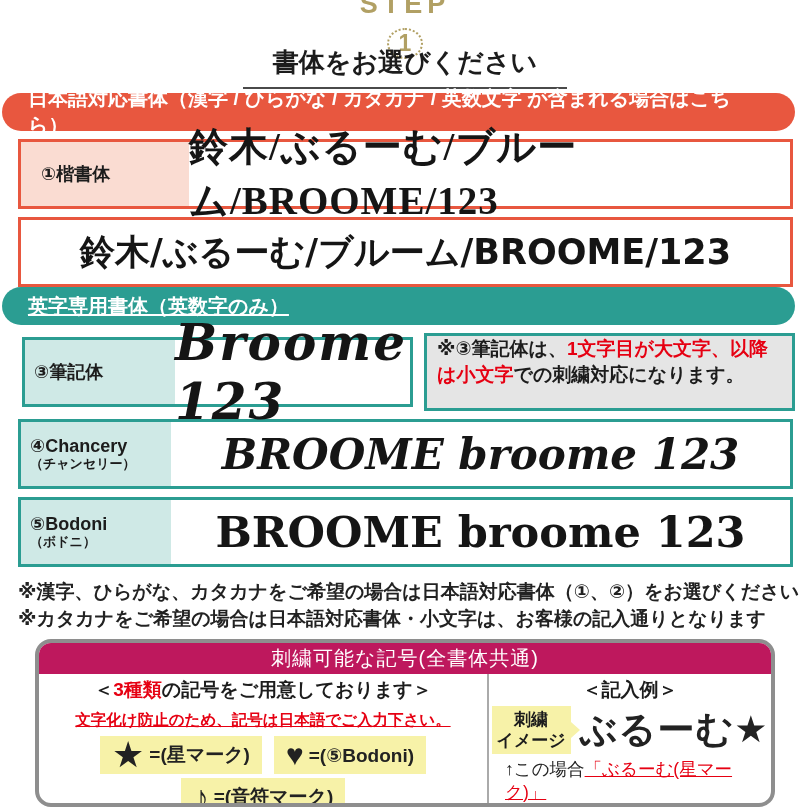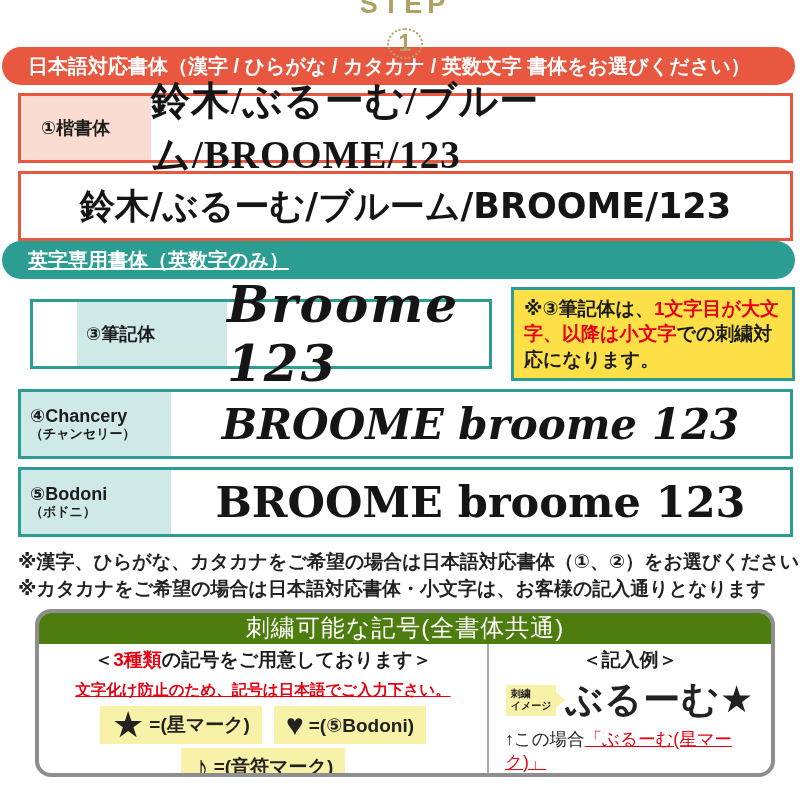--- a/index.html
+++ b/index.html
@@ -36,49 +36,49 @@
   .banner-teal { background:#2b9d92; margin-top:0;text-decoration:underline; }
 
   
   .fontrow { display:flex; height:70px; background:#fff; margin:8px 17px 0 18px; }
   .fontrow-jp { border:3px solid #e8573f; }
   .fontrow-en { border:3px solid #2b9d92; }
   .flabel {
     display:flex; flex-direction:column; justify-content:center;
     padding-left:9px; font-weight:bold; line-height:1.15;
   }
-  .flabel-jp { background:#fadcd2; width:130px; font-size:18px;padding-left:20px; }
+  .flabel-jp { background:#fadcd2; width:168px; font-size:18px;padding-left:20px; }
   .flabel-en { background:#cfe9e6; width:150px; font-size:18px; }
   .flabel .sub { font-size:13px; font-weight:bold; }
   .fsample { flex:1; display:flex; align-items:center; justify-content:center; color:#151515; }
   .sample-kaisho { font-family:"Liberation Serif","DejaVu Serif",serif; font-weight:bold; font-size:39px; letter-spacing:1px; }
   .sample-marugo { font-family:"DejaVu Sans","Liberation Sans",sans-serif; font-weight:bold; font-size:35px; }
   .sample-script { font-family:"DejaVu Serif","Liberation Serif",serif; font-style:italic; font-weight:bold; font-size:50px; letter-spacing:2px; }
   .sample-chancery { font-family:"DejaVu Serif","Liberation Serif",serif; font-style:italic; font-weight:bold; font-size:42px; }
   .sample-bodoni { font-family:"DejaVu Serif","Liberation Serif",serif; font-weight:bold; font-size:43px; }
 
   .row3-wrap { display:flex; margin:8px 15px 0 18px; }
-  .row3-wrap .fontrow { margin:12px; width:462px; flex:none;padding-left:44px; }
+  .row3-wrap .fontrow { margin:4px; width:391px; flex:none; }
   .script-note {
-    border:3px solid #2b9d92; background:#fde047; flex:1; margin-left:7px;
-    display:flex; align-items:center; padding:0 10px;
+    border:3px solid #2b9d92; background:#e5e5e5; flex:1; margin-left:7px;
+    display:flex; padding:0 10px;
     font-size:19px; font-weight:bold; line-height:1.35;
   }
 
   
   .notes { margin:11px 0 0 18px; font-size:19px; font-weight:bold; line-height:27px; color:#222; }
 
   
   .symbols-box {
     margin:7px 35px 0 35px; height:168px;
     border:4px solid #8e8e8e; border-radius:16px; overflow:hidden; background:#fff;
   }
   .symbols-header {
-    background:#4d7c0f; color:#fff; text-align:center;
-    font-size:24px; height:31px; line-height:30px; letter-spacing:1px;
+    background:#be185d; color:#fff; text-align:center;
+    font-size:20px; height:31px; line-height:30px; letter-spacing:1px;
   }
   .symbols-body { display:flex; height:129px; }
   .sym-left { width:450px; border-right:2px solid #aaa; padding-top:3px; }
   .sym-right { flex:1; padding-top:3px; }
 
   .sym-title { text-align:center; font-size:19px; font-weight:bold; }
   .sym-warning {
     text-align:center; font-size:15.5px; font-weight:bold; color:#e60012;
     text-decoration:underline; margin-top:7px;
   }
@@ -88,46 +88,49 @@
     padding:1px 12px; height:38px; font-weight:bold; font-size:19px; color:#222;
   }
   .chip .glyph { margin-right:5px; line-height:1; }
   .glyph-star { font-size:36px; }
   .glyph-heart { font-size:30px; }
   .glyph-note { font-size:32px; }
   .chip-row2 { margin-top:4px; }
 
   .example-row { display:flex; align-items:center; justify-content:center; margin-top:2px; }
   .tag {
-    background:#f7f2a8; padding:3px 5px; text-align:left;
-    font-size:10px; font-weight:bold; line-height:1.25; position:relative; flex:none;
+    background:#f7f2a8; padding:3px 5px; text-align:center;
+    font-size:17px; font-weight:bold; line-height:1.25; position:relative; flex:none;
   }
   .tag-arrow {
     width:0; height:0; border-top:8px solid transparent; border-bottom:8px solid transparent;
     border-left:9px solid #f7f2a8; flex:none;
   }
   .example-text {
     font-family:"DejaVu Sans","Liberation Sans",sans-serif;
     font-size:37px; font-weight:bold; margin-left:0; letter-spacing:1px; color:#222;
   }
   .example-caption { font-size:17.5px; line-height:1.3; margin:3px 0 0 16px; color:#222; }
   .caption-red { color:#e60012; text-decoration:underline; }
 </style>
 </head>
 <body>
 
 <div class="header">
   <div class="step-line">
     <span class="step-word">STEP</span>
     <span class="step-circle">1</span>
   </div>
+  <div>
+    <span class="page-title">書体をお選びください</span>
+  </div>
 </div>
 
 <div class="banner banner-red">
-  <span>日本語対応書体（漢字 / ひらがな / カタカナ / 英数文字 書体をお選びください）</span>
+  <span>日本語対応書体（漢字 / ひらがな / カタカナ / 英数文字 が含まれる場合はこちら）</span>
 </div>
 
 <div class="fontrow fontrow-jp">
   <div class="flabel flabel-jp">
     <span>①楷書体</span>
   </div>
   <div class="fsample sample-kaisho">鈴木/ぶるーむ/ブルーム/BROOME/123</div>
 </div>
 
 <div class="fontrow fontrow-jp">

